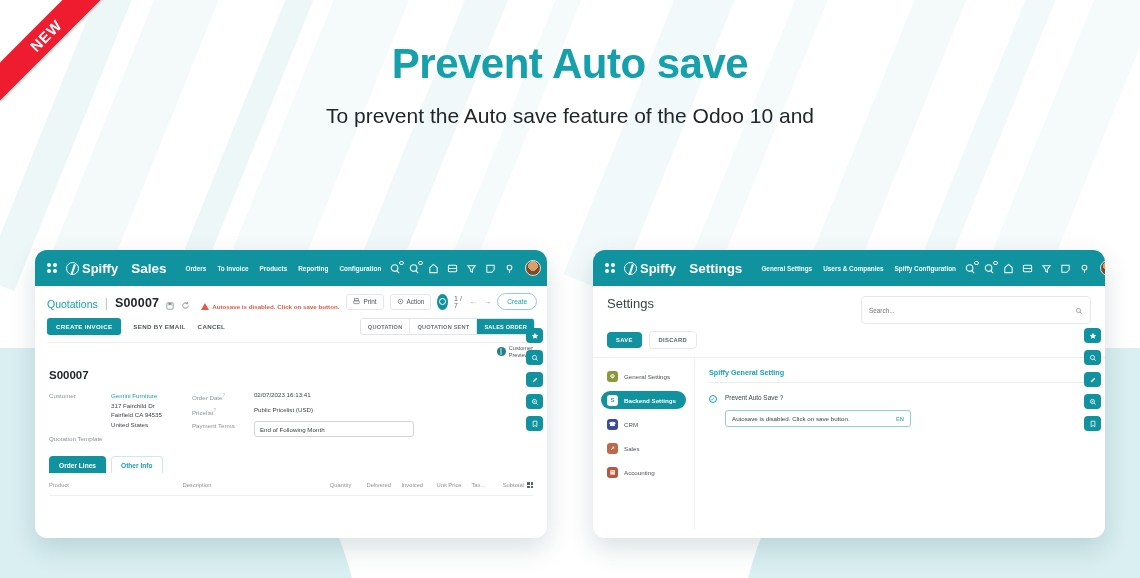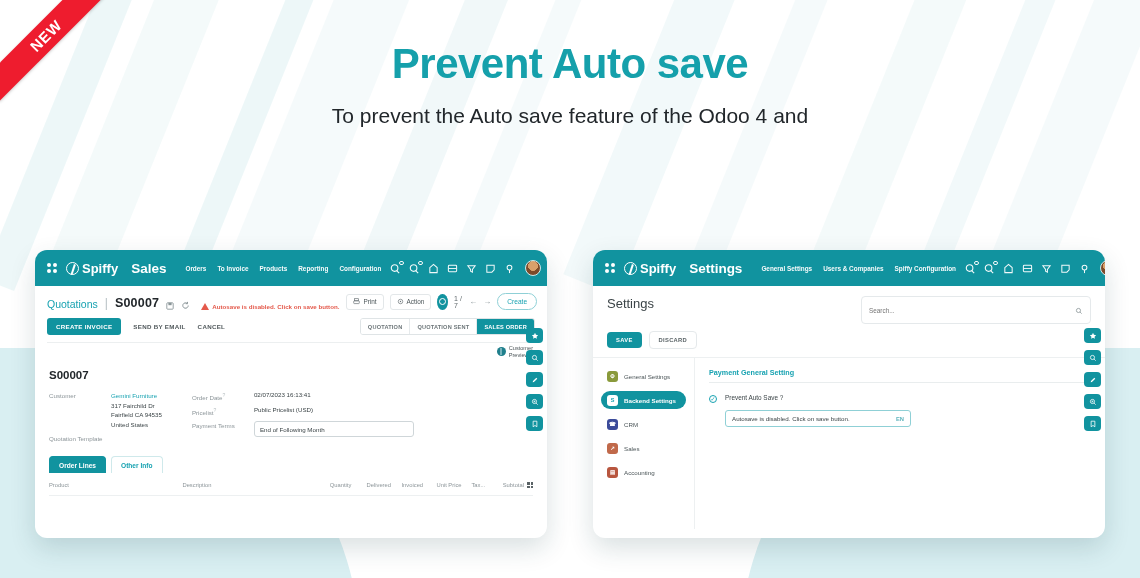--- a/index.html
+++ b/index.html
@@ -348,21 +348,21 @@
   <div class="blob blob-right"></div>
 </div>
 
 <div class="ribbon">
   <div class="ribbon-band">NEW</div>
 </div>
 
 <div class="headline">
   <h1>Prevent Auto save</h1>
   <p>
-    <span>To prevent the Auto save feature of the Odoo 4 and</span><br>
+    <span>To prevent the Auto save feature of the Odoo 10 and</span><br>
   </p>
 </div>
 
 <div class="cards">
 
   <div class="card">
 
     <div class="navbar">
       <div class="apps-grid">
           <i></i>
@@ -687,21 +687,21 @@
           <span class="app-ico" style="background:#c0694a">↗</span>
           <span>Sales</span>
         </div>
         <div class="set-item">
           <span class="app-ico" style="background:#b8563f">▤</span>
           <span>Accounting</span>
         </div>
       </div>
 
       <div class="set-main">
-        <div class="sec-title">Payment General Setting</div>
+        <div class="sec-title">Spiffy General Setting</div>
         <div class="sec-rule"></div>
 
         <div class="opt-row">
           <span class="chk">✓</span>
           <span class="opt-label">Prevent Auto Save ?</span>
         </div>
 
         <div class="opt-input-wrap">
           <span class="val">Autosave is disabled. Click on save button.</span>
           <span class="lang-tag">EN</span>

